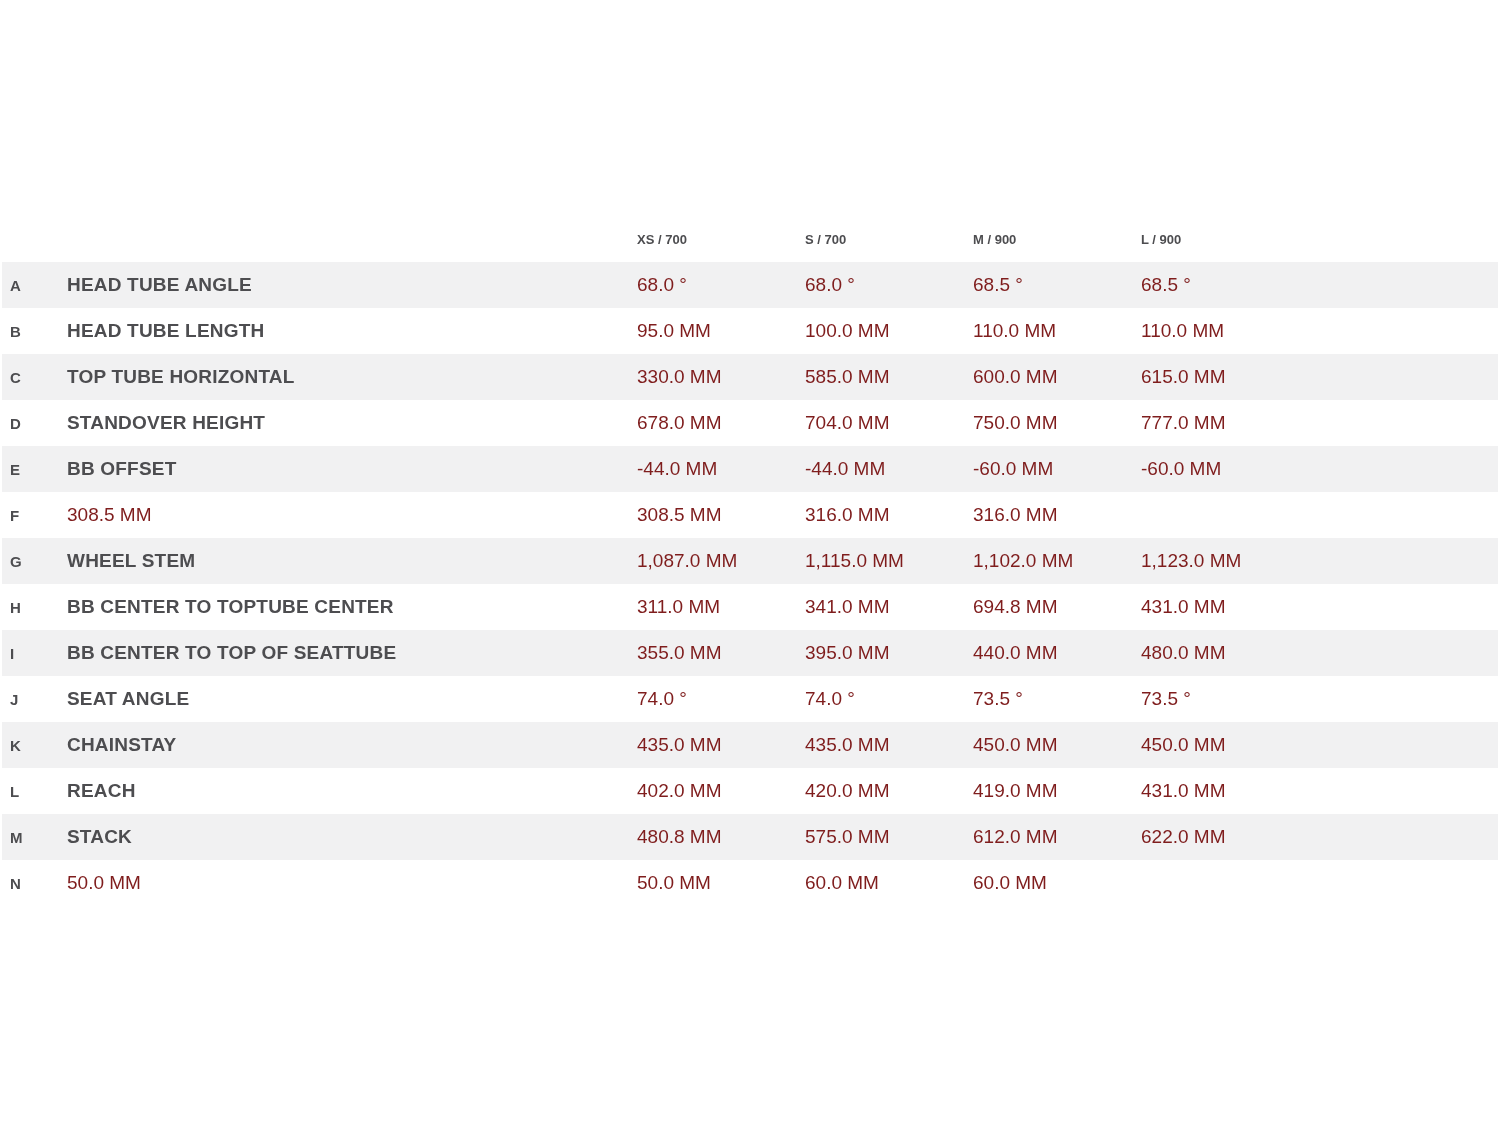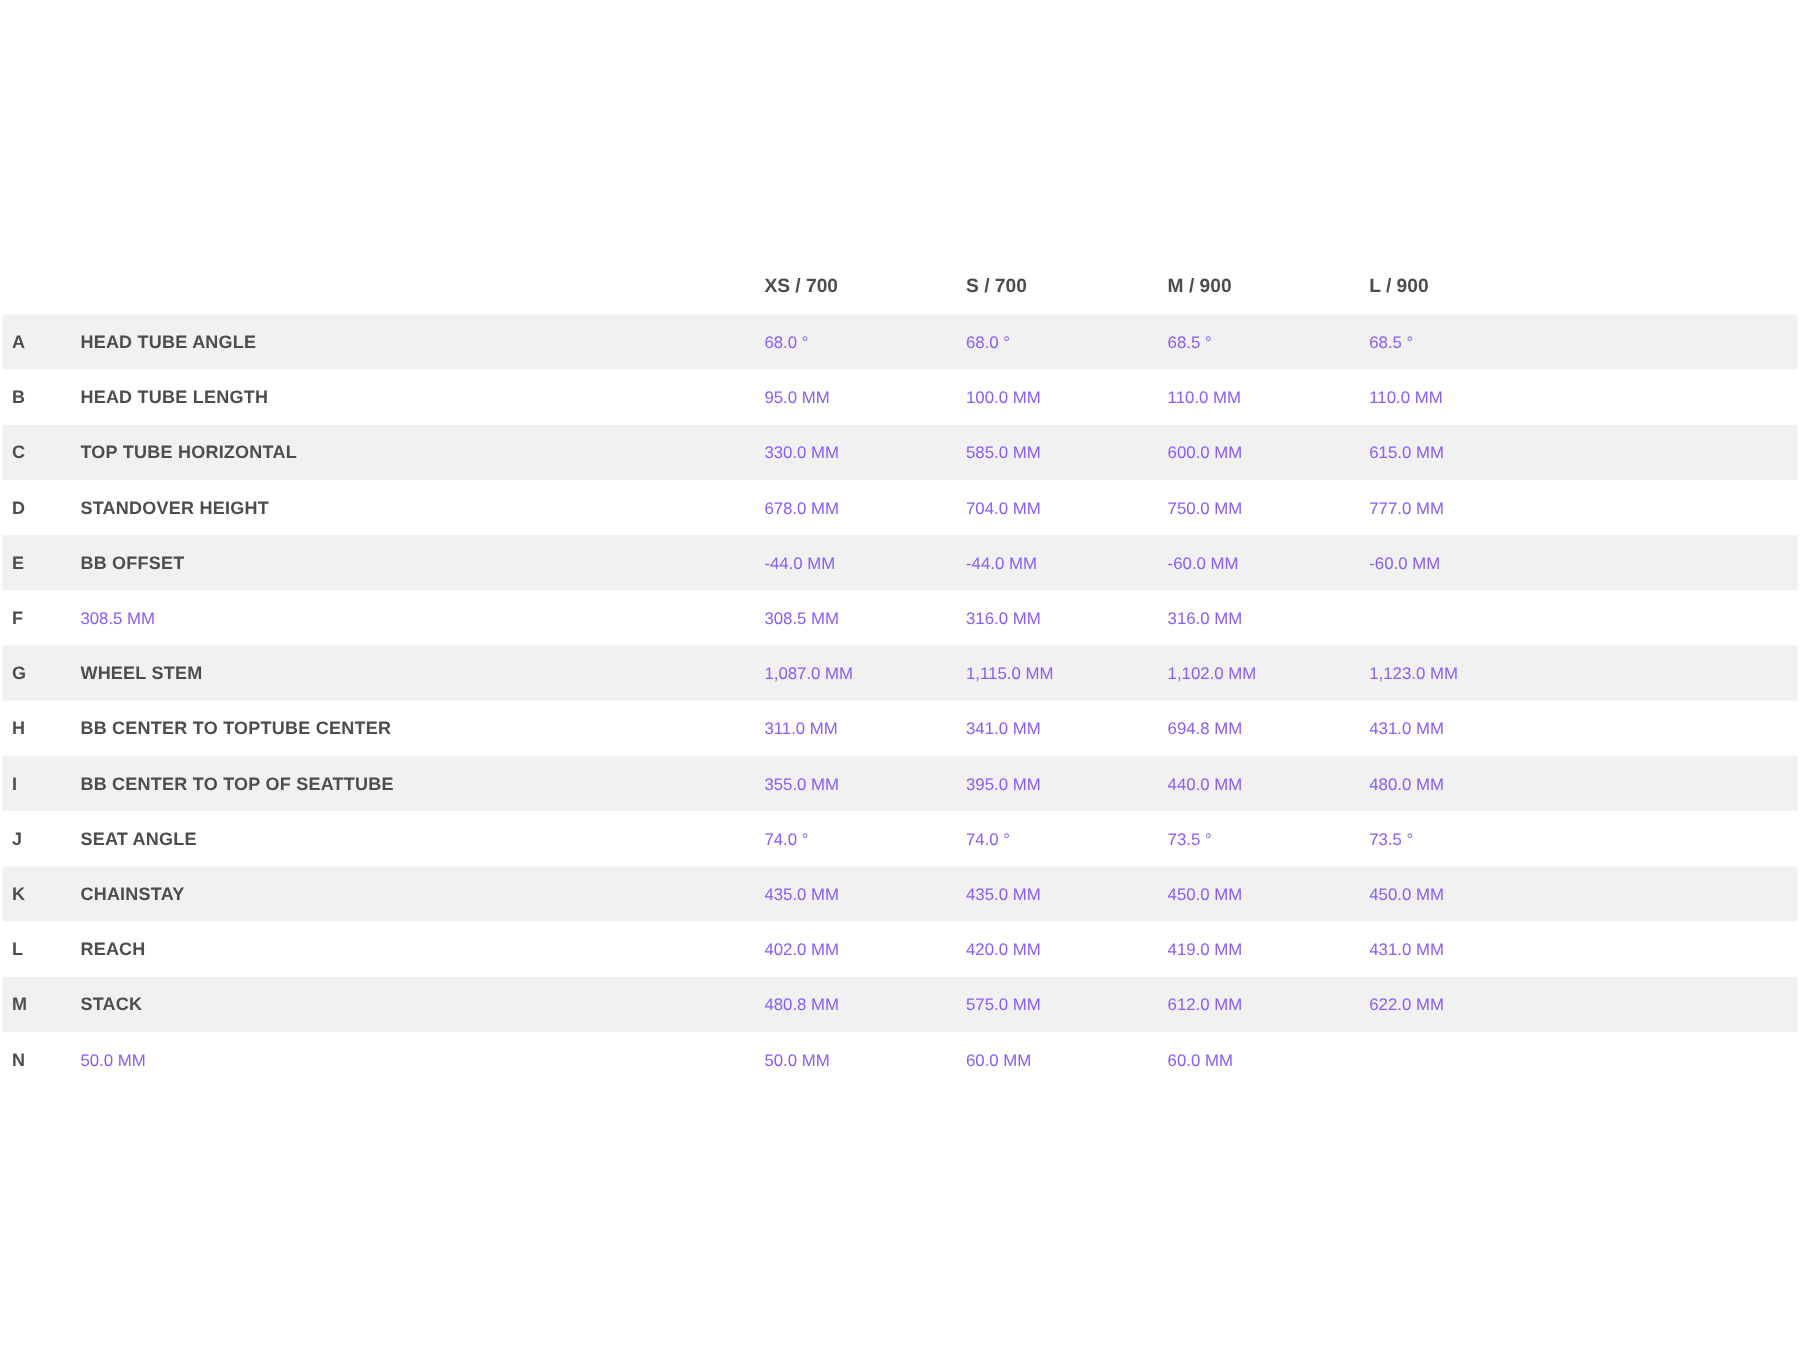--- a/index.html
+++ b/index.html
@@ -27,39 +27,39 @@
   .geo-header-row {
     display: grid;
     grid-template-columns: 57px 570px 168px 168px 168px auto;
     align-items: center;
     height: 46px;
     padding-left: 8px;
     background: #ffffff;
   }
   .cell { overflow: hidden; white-space: nowrap; }
   .col-header {
-    font-size: 16px;
+    font-size: 13px;
     font-weight: 700;
     color: #4d4d50;
   }
   .row-letter {
     font-size: 15px;
     font-weight: 700;
     color: #4d4d50;
   }
   .row-label {
-    font-size: 15px;
+    font-size: 19px;
     font-weight: 700;
     color: #4d4d50;
     letter-spacing: 0.2px;
   }
   .row-value {
-    font-size: 14px;
+    font-size: 19px;
     font-weight: 400;
-    color: #8b5cf6;
+    color: #7f1d1d;
   }
 </style>
 </head>
 <body>
 
 <div class="geo-table">
   <div class="geo-header-row" id="header-row">
     <div class="cell"></div>
     <div class="cell"></div>
 

